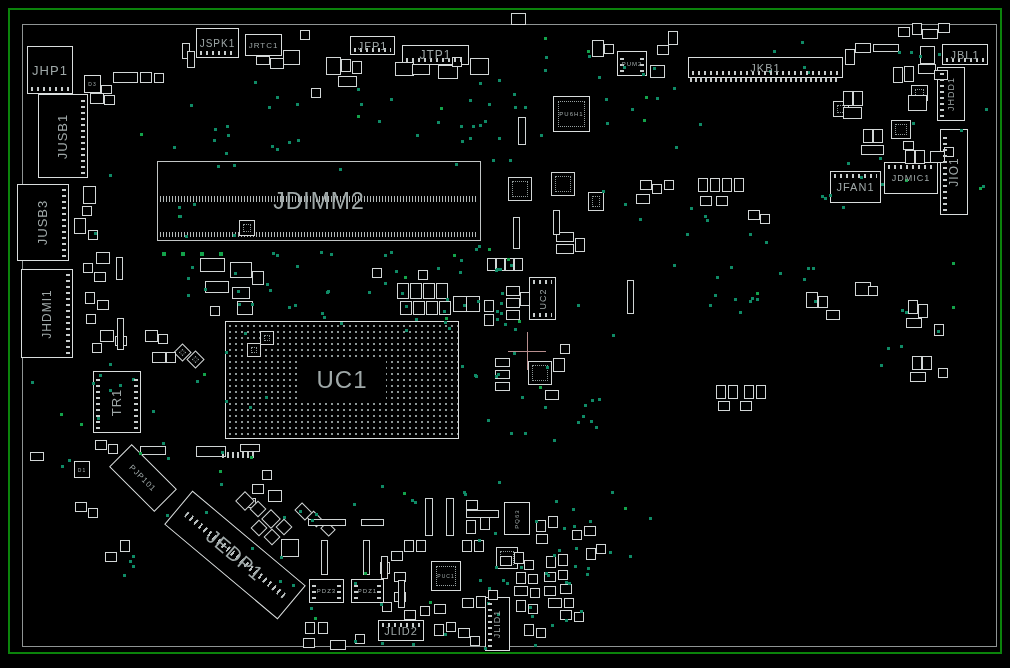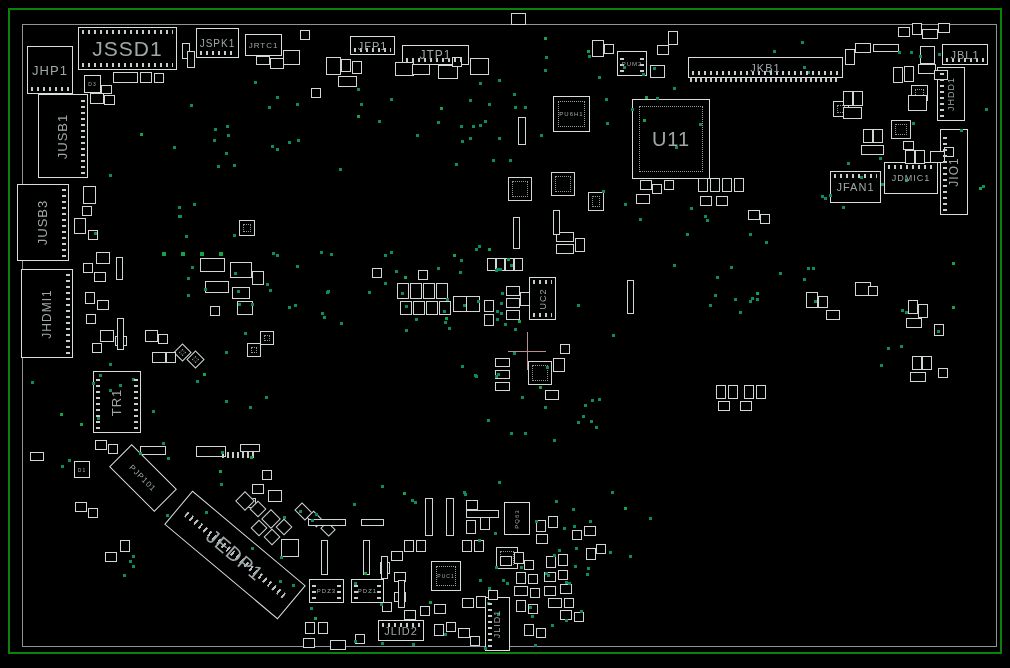--- a/index.html
+++ b/index.html
@@ -39,25 +39,20 @@
 </head>
 <body>
 
 <div id="stage">
   <div class="frame"></div>
   <div class="board-edge"></div>
 <div class="comp" style="left: 27px; top: 46px; width: 44px; height: 46px; font-size: 13px;">
       <div class="strip strip-b"></div>
       <span>JHP1</span>
     </div>
-    <div class="comp" style="left: 78px; top: 27px; width: 97px; height: 41px; font-size: 21px;">
-      <div class="strip strip-t"></div>
-      <div class="strip strip-b"></div>
-      <span>JSSD1</span>
-    </div>
     <div class="comp" style="left: 196px; top: 28px; width: 41px; height: 28px; font-size: 10px;">
       <div class="strip strip-b"></div>
       <span>JSPK1</span>
     </div>
     <div class="comp" style="left: 245px; top: 34px; width: 35px; height: 20px; font-size: 8px;">
       <span>JRTC1</span>
     </div>
     <div class="comp" style="left: 350px; top: 36px; width: 43px; height: 17px; font-size: 11px;">
       <div class="strip strip-b"></div>
       <span>JFP1</span>
@@ -72,24 +67,20 @@
       <span>PUM2</span>
     </div>
     <div class="comp qfnl" style="left: 553px; top: 96px; width: 35px; height: 34px; font-size: 6px;">
       <div class="inner"></div>
       <span>PU6H1</span>
     </div>
     <div class="comp" style="left: 688px; top: 57px; width: 153px; height: 19px; font-size: 11px;">
       <div class="strip strip-b"></div>
       <span>JKB1</span>
     </div>
-    <div class="comp qfp" style="left: 632px; top: 99px; width: 76px; height: 78px; font-size: 20px;">
-      <div class="inner"></div>
-      <span>U11</span>
-    </div>
     <div class="comp" style="left: 942px; top: 44px; width: 44px; height: 19px; font-size: 11px;">
       <div class="strip strip-b"></div>
       <span>JBL1</span>
     </div>
     <div class="comp" style="left: 937px; top: 67px; width: 26px; height: 52px; font-size: 9px;">
       <div class="strip strip-l"></div>
       <span class="vert">JHDD1</span>
     </div>
     <div class="comp" style="left: 940px; top: 129px; width: 26px; height: 84px; font-size: 12px;">
       <div class="strip strip-l"></div>
@@ -107,25 +98,31 @@
       <div class="strip strip-r"></div>
       <span class="vert">JUSB1</span>
     </div>
     <div class="comp" style="left: 17px; top: 184px; width: 50px; height: 75px; font-size: 13px;">
       <div class="strip strip-r"></div>
       <span class="vert">JUSB3</span>
     </div>
     <div class="comp" style="left: 21px; top: 269px; width: 50px; height: 87px; font-size: 12px;">
       <div class="strip strip-r"></div>
       <span class="vert">JHDMI1</span>
+    </div>
+    <div class="comp dimm" style="left: 157px; top: 161px; width: 322px; height: 78px; font-size: 23px;">
+      <span>JDIMM2</span>
     </div>
     <div class="comp" style="left: 529px; top: 277px; width: 25px; height: 41px; font-size: 9px;">
       <div class="strip strip-t"></div>
       <div class="strip strip-b"></div>
       <span class="vert">UC2</span>
+    </div>
+    <div class="comp bga" style="left: 225px; top: 321px; width: 232px; height: 116px; font-size: 24px;">
+      <span>UC1</span>
     </div>
     <div class="comp" style="left: 93px; top: 371px; width: 46px; height: 60px; font-size: 13px;">
       <div class="strip strip-l"></div>
       <div class="strip strip-r"></div>
       <span class="vert">TR1</span>
     </div>
     <div class="comp" style="left: 84px; top: 75px; width: 15px; height: 16px; font-size: 5px;">
       <span>D3</span>
     </div>
     <div class="comp" style="left: 74px; top: 461px; width: 14px; height: 15px; font-size: 5px;">

